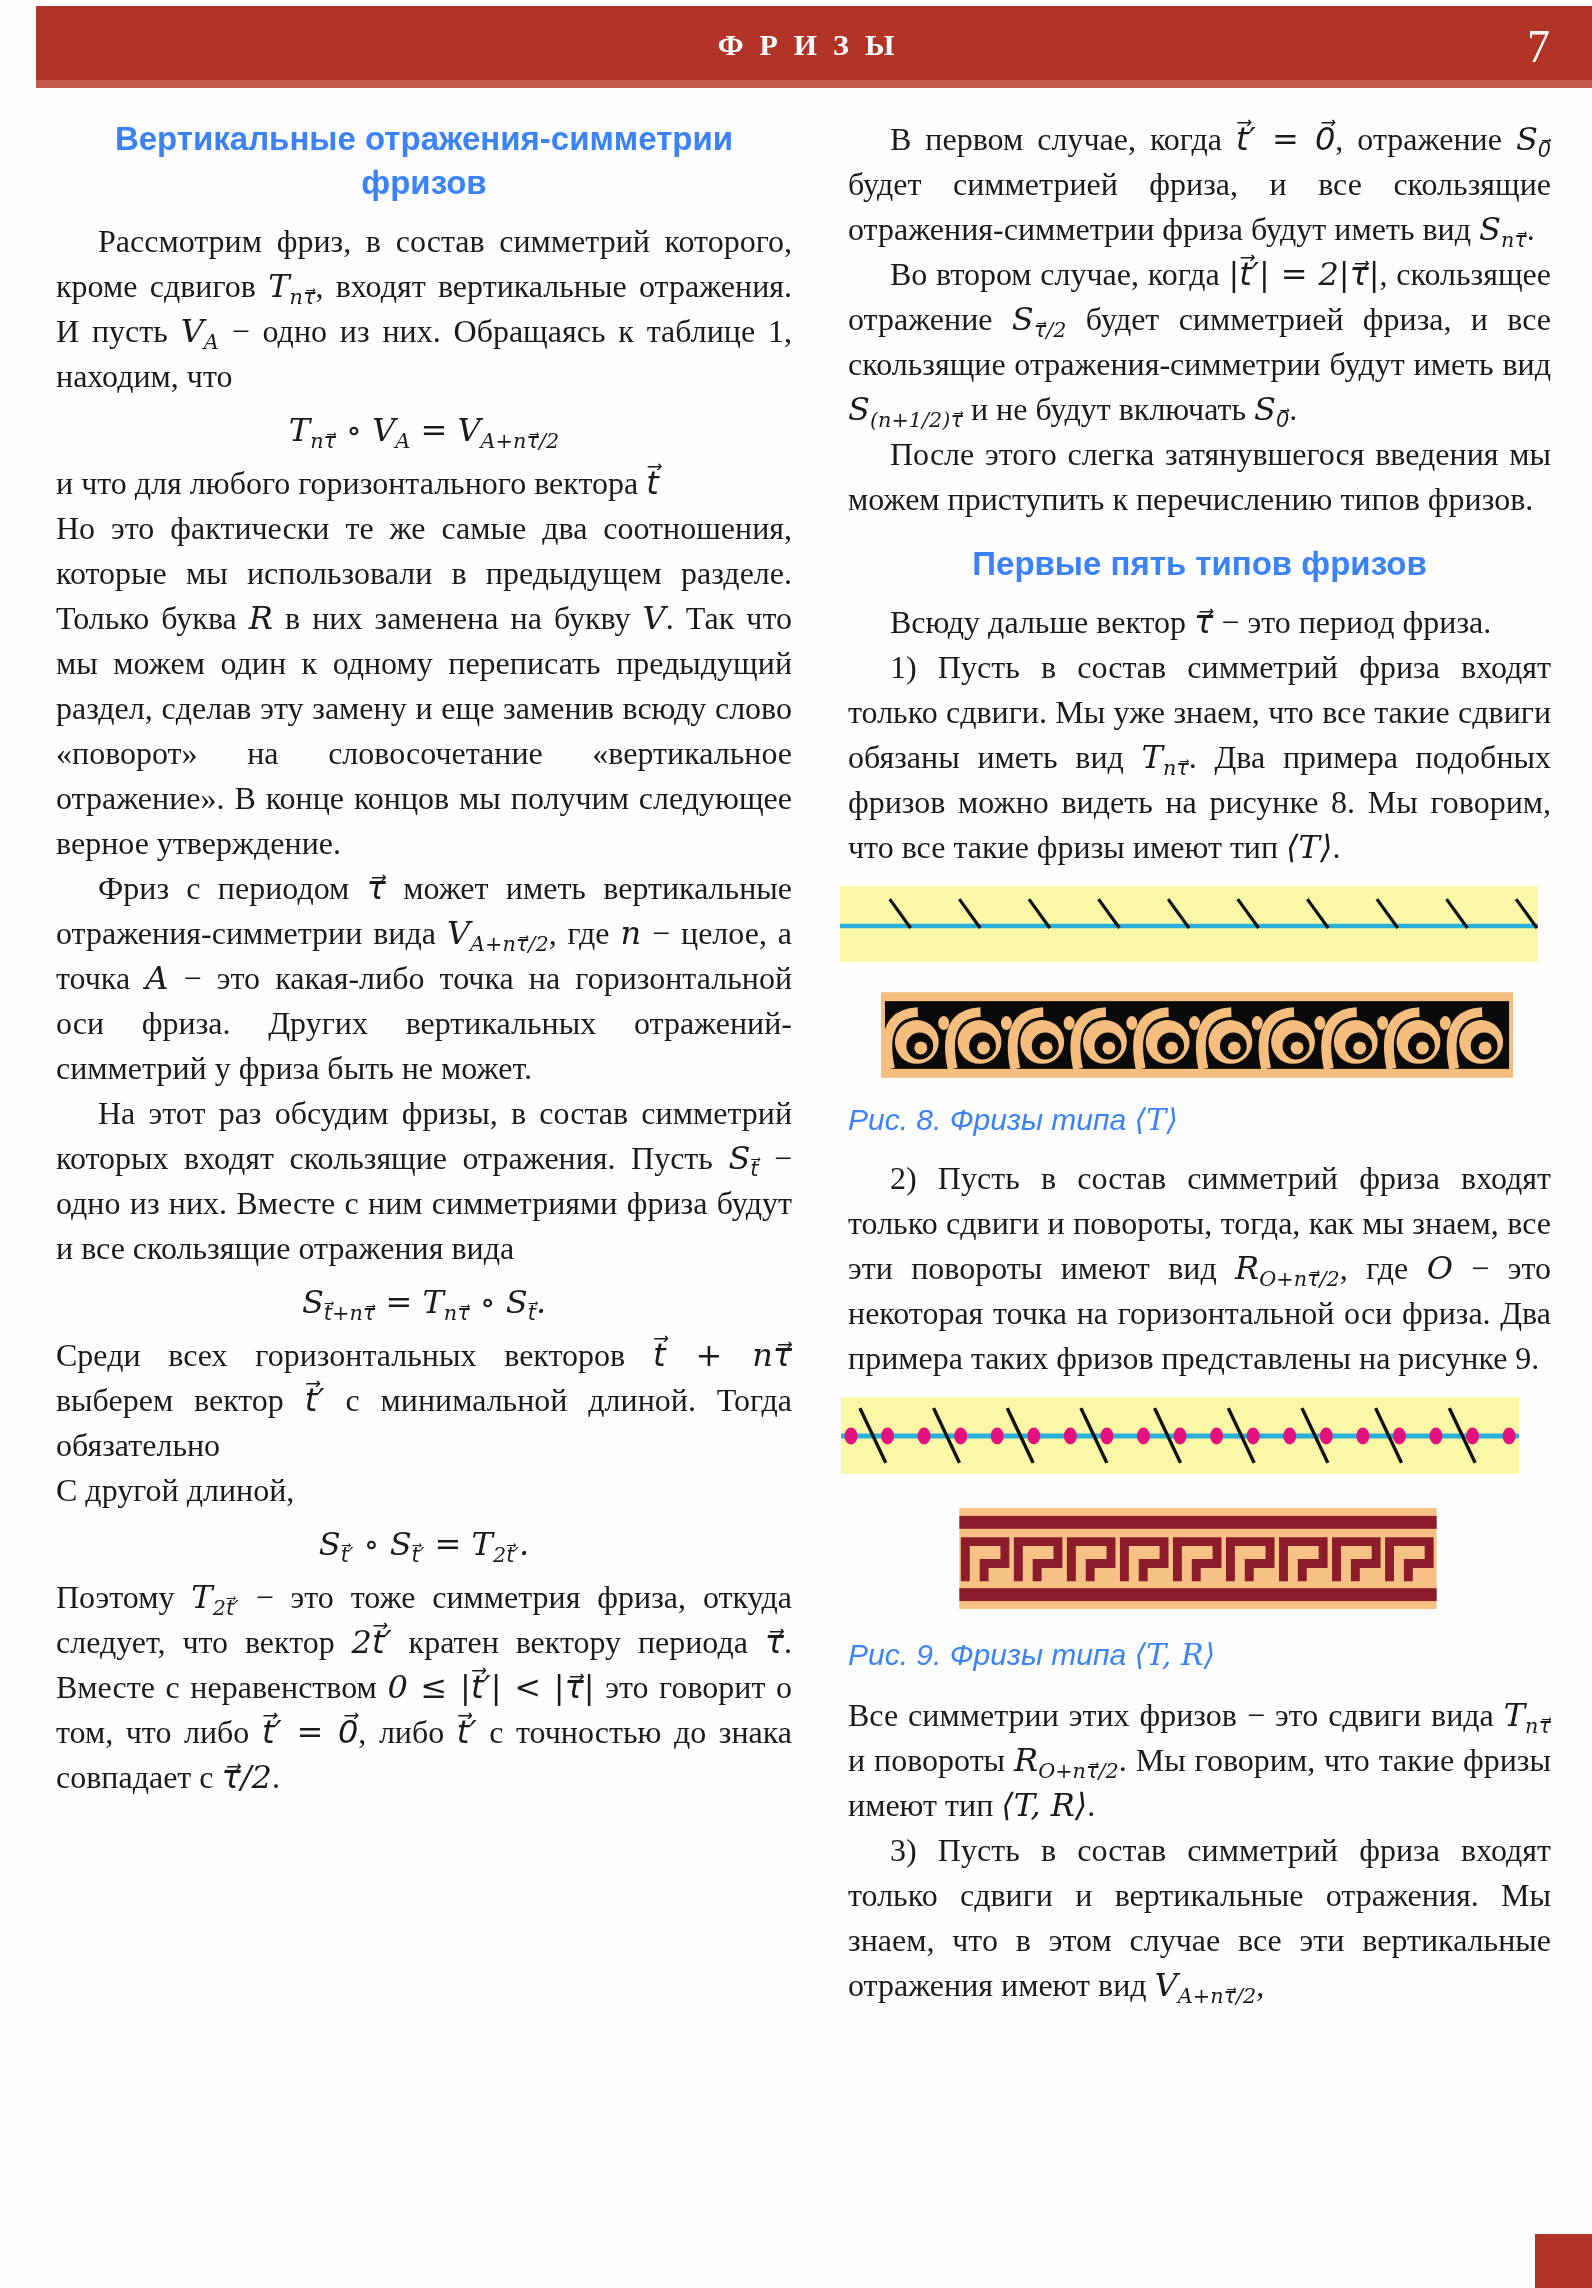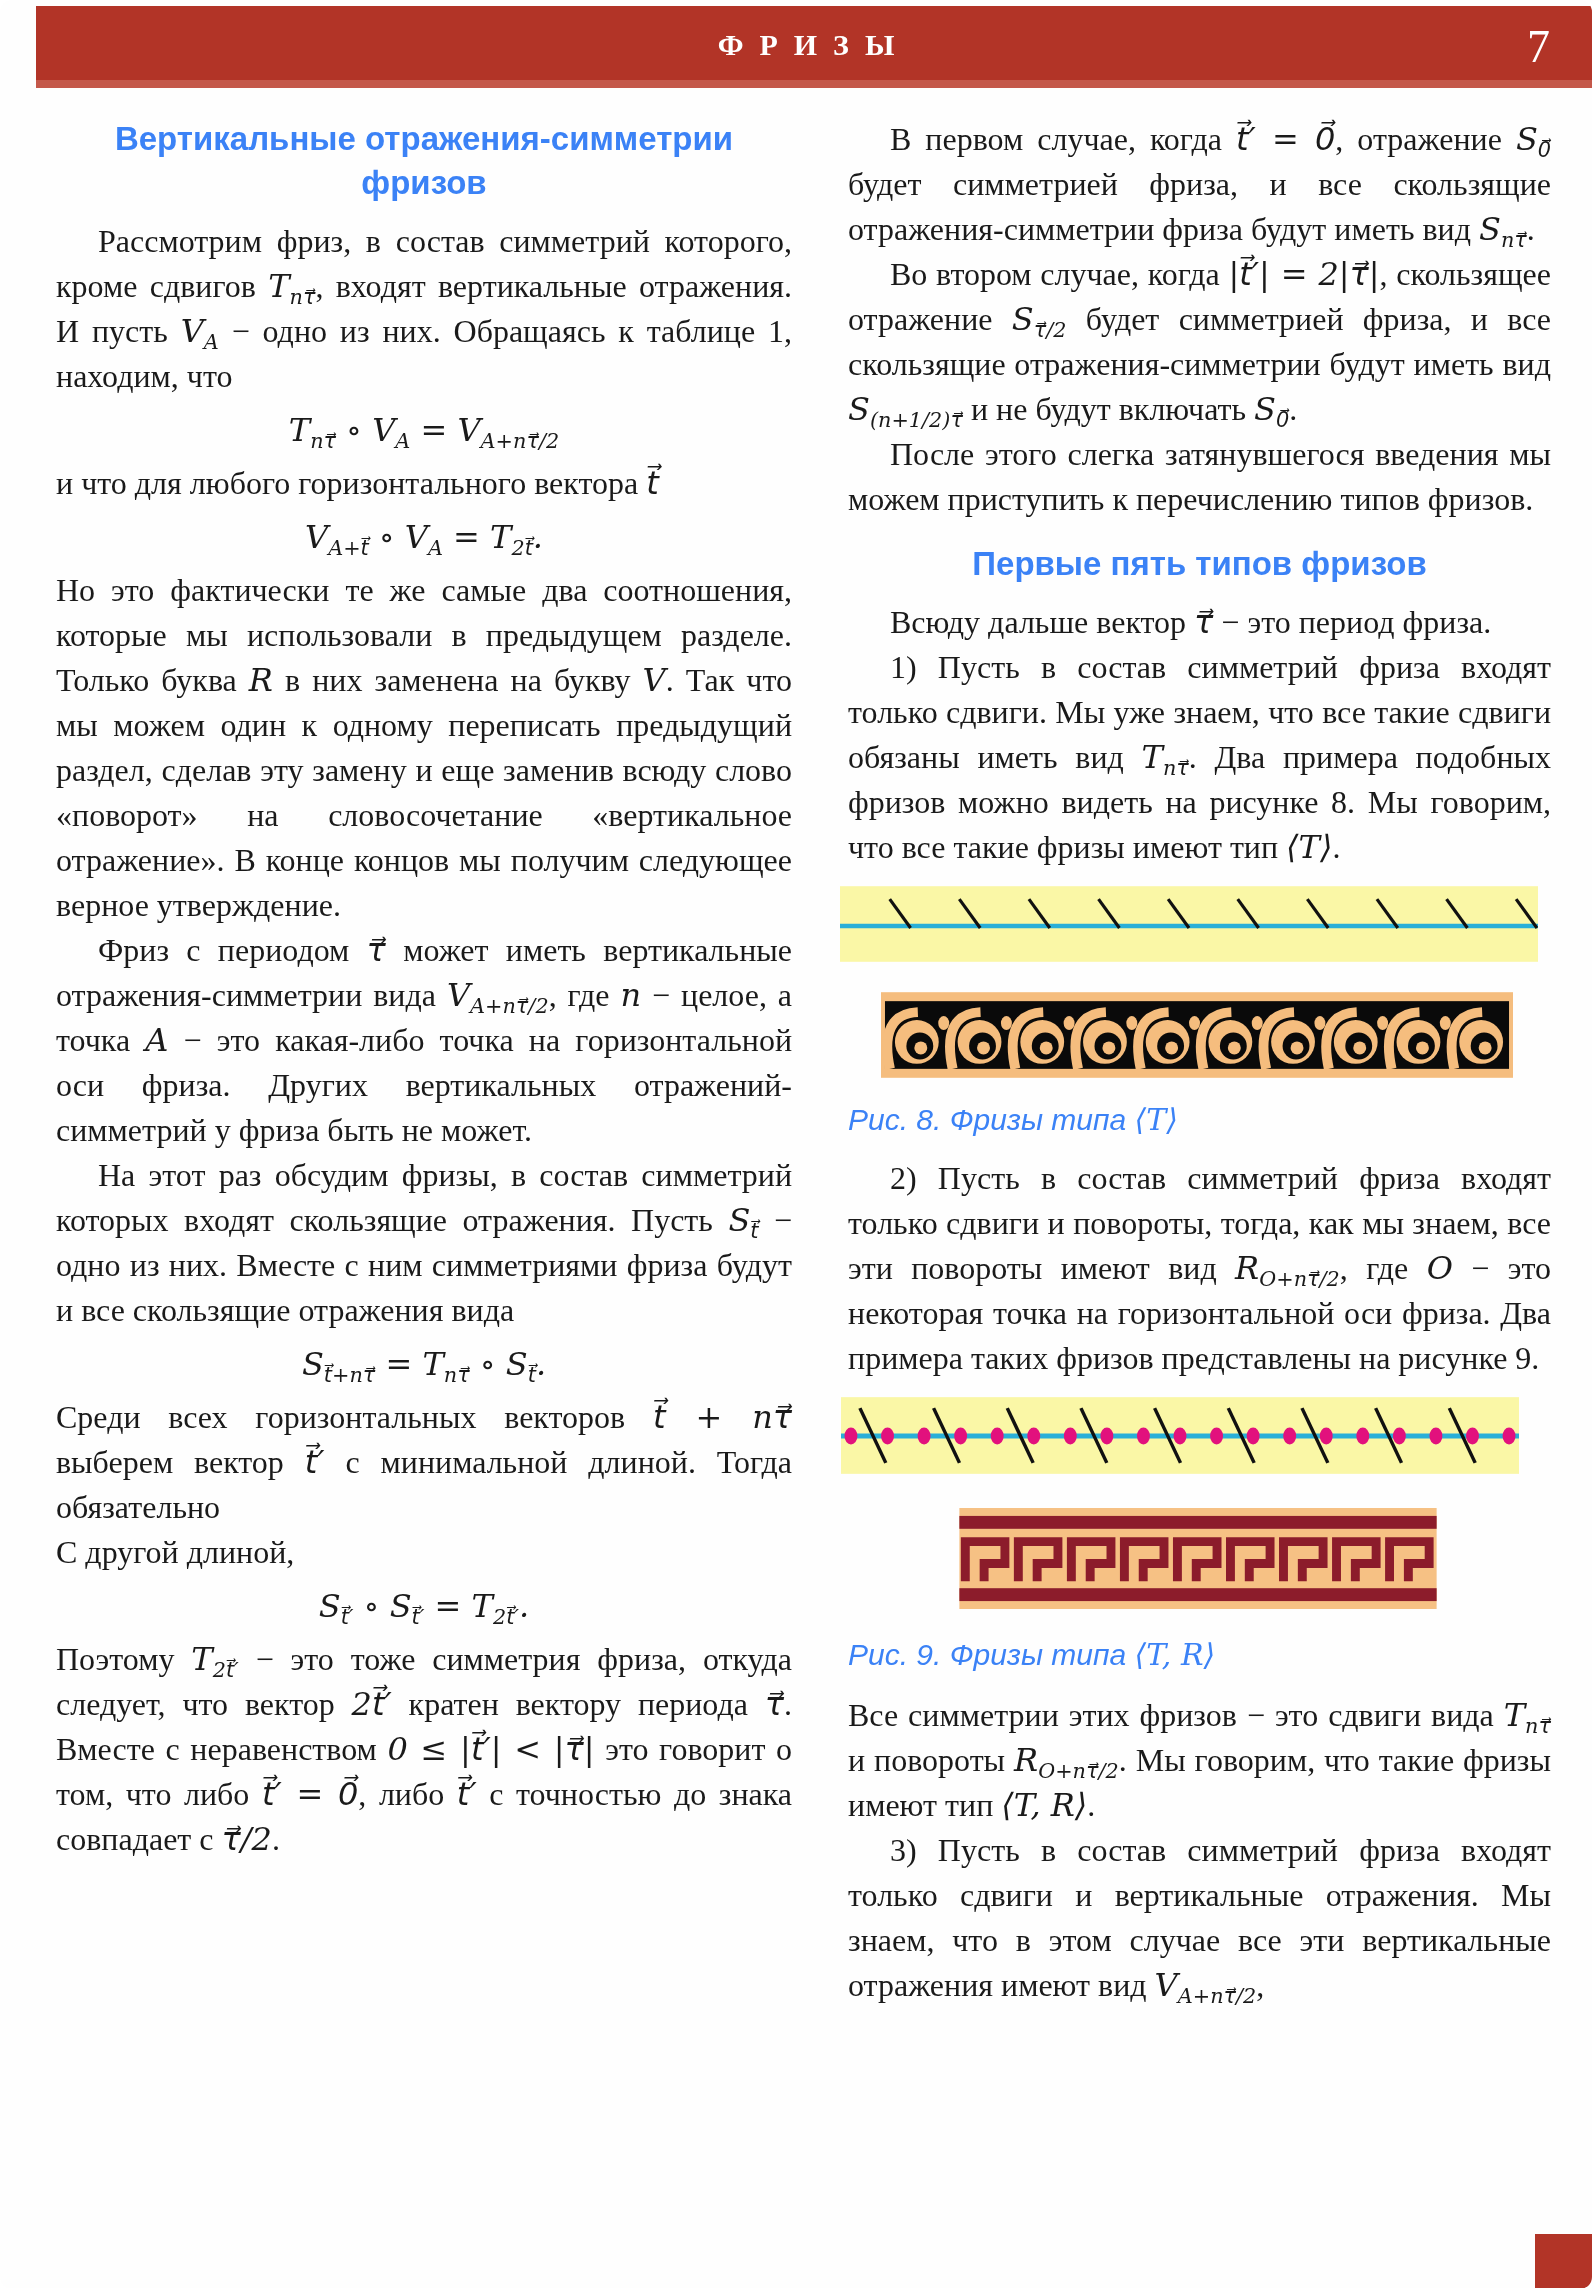--- a/index.html
+++ b/index.html
@@ -1,17 +1,17 @@
 <!DOCTYPE html>
 <html><head>
 <meta charset="utf-8">
 <style>
   html,body{margin:0;padding:0;background:#ffffff;}
   #page{position:relative;width:1592px;height:2289px;background:#fefefe;overflow:hidden;
-        font-family:"Liberation Serif",serif;color:#1a1a1a;border-radius:12px;}
+        font-family:"Liberation Serif",serif;color:#1a1a1a;}
   
   .header{position:absolute;left:36px;top:6px;right:0;height:82px;background:#B23427;}
   .header .substrip{position:absolute;left:0;right:0;bottom:0;height:8px;background:#C4584A;}
   .header-title{position:absolute;left:0;right:0;top:22px;text-align:center;color:#ffffff;
         font-family:"Liberation Serif",serif;font-size:30px;font-weight:700;letter-spacing:16px;}
   .page-number{position:absolute;right:42px;top:14px;color:#ffffff;
         font-family:"Liberation Serif",serif;font-size:46px;font-weight:400;}
   
   .col{position:absolute;top:117px;font-size:32px;line-height:45px;text-align:justify;}
   #col-left{left:56px;width:736px;}
@@ -38,21 +38,20 @@
     <span class="header-title">ФРИЗЫ</span>
     <span class="page-number">7</span>
     <div class="substrip"></div>
   </div>
 
   <div id="col-left" class="col">
     <h2 class="first">Вертикальные отражения-симметрии фризов</h2>
     <p class="ind">Рассмотрим фриз, в состав симметрий которого, кроме сдвигов <span class="m">T<sub>nτ⃗</sub></span>, входят вертикальные отражения. И пусть <span class="m">V<sub>A</sub></span> − одно из них. Обращаясь к таблице 1, находим, что</p>
     <div class="formula"><span class="m">T<sub>nτ⃗</sub> ∘ V<sub>A</sub> = V<sub>A+nτ⃗/2</sub></span></div>
     <p>и что для любого горизонтального вектора <span class="m">t⃗</span></p>
-    <div class="formula"><span class="m">V<sub>A+t⃗</sub> ∘ V<sub>A</sub> = T<sub>2t⃗</sub>.</span></div>
     <p>Но это фактически те же самые два соотношения, которые мы использовали в предыдущем разделе. Только буква <span class="m">R</span> в них заменена на букву <span class="m">V</span>. Так что мы можем один к одному переписать предыдущий раздел, сделав эту замену и еще заменив всюду слово «поворот» на словосочетание «вертикальное отражение». В конце концов мы получим следующее верное утверждение.</p>
     <p class="ind">Фриз с периодом <span class="m">τ⃗</span> может иметь вертикальные отражения-симметрии вида <span class="m">V<sub>A+nτ⃗/2</sub></span>, где <span class="m">n</span> − целое, а точка <span class="m">A</span> − это какая-либо точка на горизонтальной оси фриза. Других вертикальных отражений-симметрий у фриза быть не может.</p>
     <p class="ind">На этот раз обсудим фризы, в состав симметрий которых входят скользящие отражения. Пусть <span class="m">S<sub>t⃗</sub></span> − одно из них. Вместе с ним симметриями фриза будут и все скользящие отражения вида</p>
     <div class="formula"><span class="m">S<sub>t⃗+nτ⃗</sub> = T<sub>nτ⃗</sub> ∘ S<sub>t⃗</sub>.</span></div>
     <p>Среди всех горизонтальных векторов <span class="m">t⃗ + nτ⃗</span> выберем вектор <span class="m">t⃗′</span> с минимальной длиной. Тогда обязательно</p>
     <p>С другой длиной,</p>
     <div class="formula"><span class="m">S<sub>t⃗′</sub> ∘ S<sub>t⃗′</sub> = T<sub>2t⃗′</sub>.</span></div>
     <p>Поэтому <span class="m">T<sub>2t⃗′</sub></span> − это тоже симметрия фриза, откуда следует, что вектор <span class="m">2t⃗′</span> кратен вектору периода <span class="m">τ⃗</span>. Вместе с неравенством <span class="m">0 ≤ |t⃗′| &lt; |τ⃗|</span> это говорит о том, что либо <span class="m">t⃗′ = 0⃗</span>, либо <span class="m">t⃗′</span> с точностью до знака совпадает с <span class="m">τ⃗/2</span>.</p>
   </div>
 

